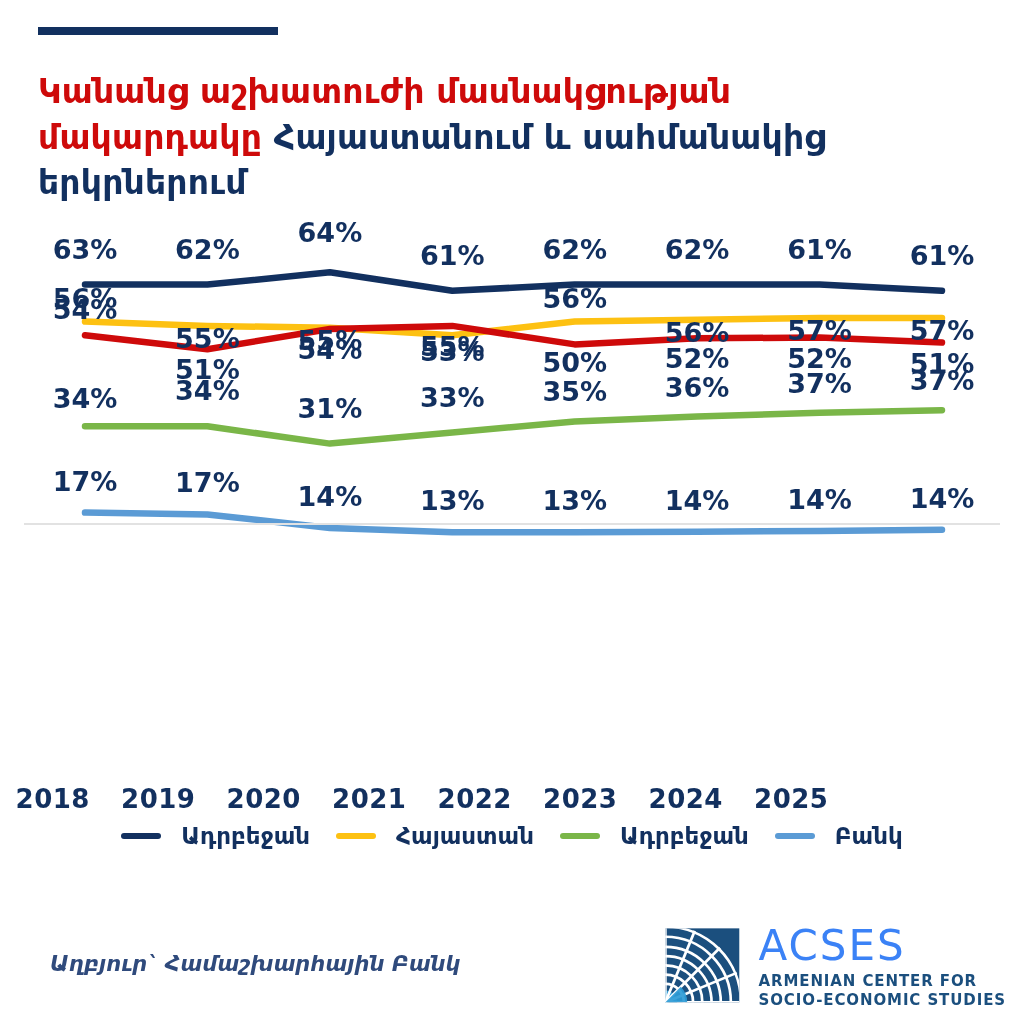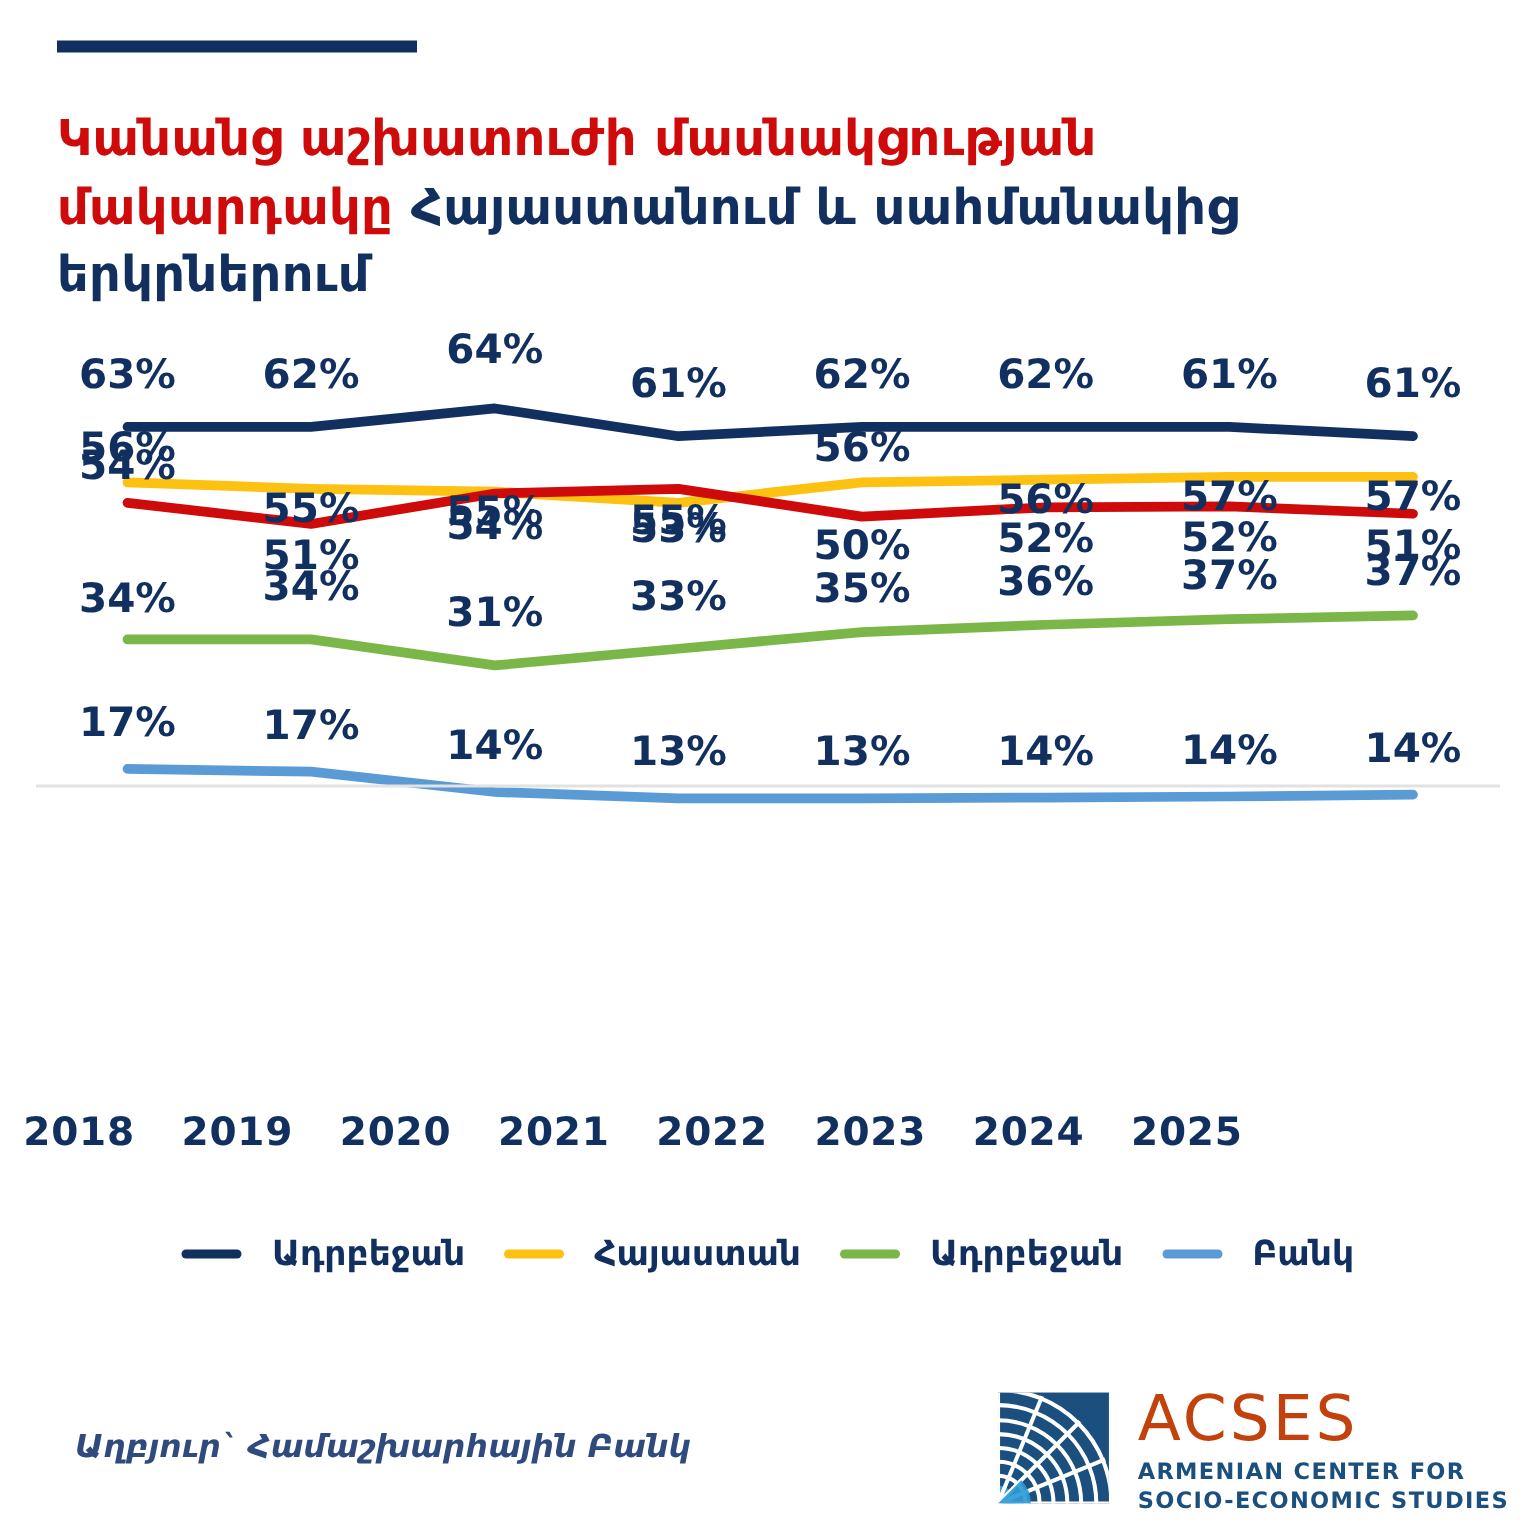--- a/index.html
+++ b/index.html
@@ -53,21 +53,21 @@
     top: 523px;
     width: 976px;
     height: 2px;
     background: #E2E2E2;
   }
 
   
   .xaxis {
     position: absolute;
     left: 0;
-    top: 740px;
+    top: 784px;
     width: 844px;
     display: flex;
   }
   .xtick {
     flex: 1 1 0;
     text-align: center;
     font-size: 26px;
     font-weight: 700;
     color: #12305F;
     letter-spacing: 0.5px;
@@ -120,21 +120,21 @@
     top: 925px;
     display: flex;
     align-items: center;
     gap: 12px;
   }
   .logo-mark { width: 84px; height: 84px; display: block; }
   .logo-text { display: flex; flex-direction: column; justify-content: center; }
   .logo-word {
     font-size: 42px;
     letter-spacing: 2px;
-    color: #c2410c;
+    color: #3b82f6;
     line-height: 1;
     font-weight: 400;
   }
   .logo-tag {
     font-size: 15px;
     letter-spacing: 0.9px;
     color: #1B4F7E;
     line-height: 1.25;
     margin-top: 5px;
     font-weight: 600;

